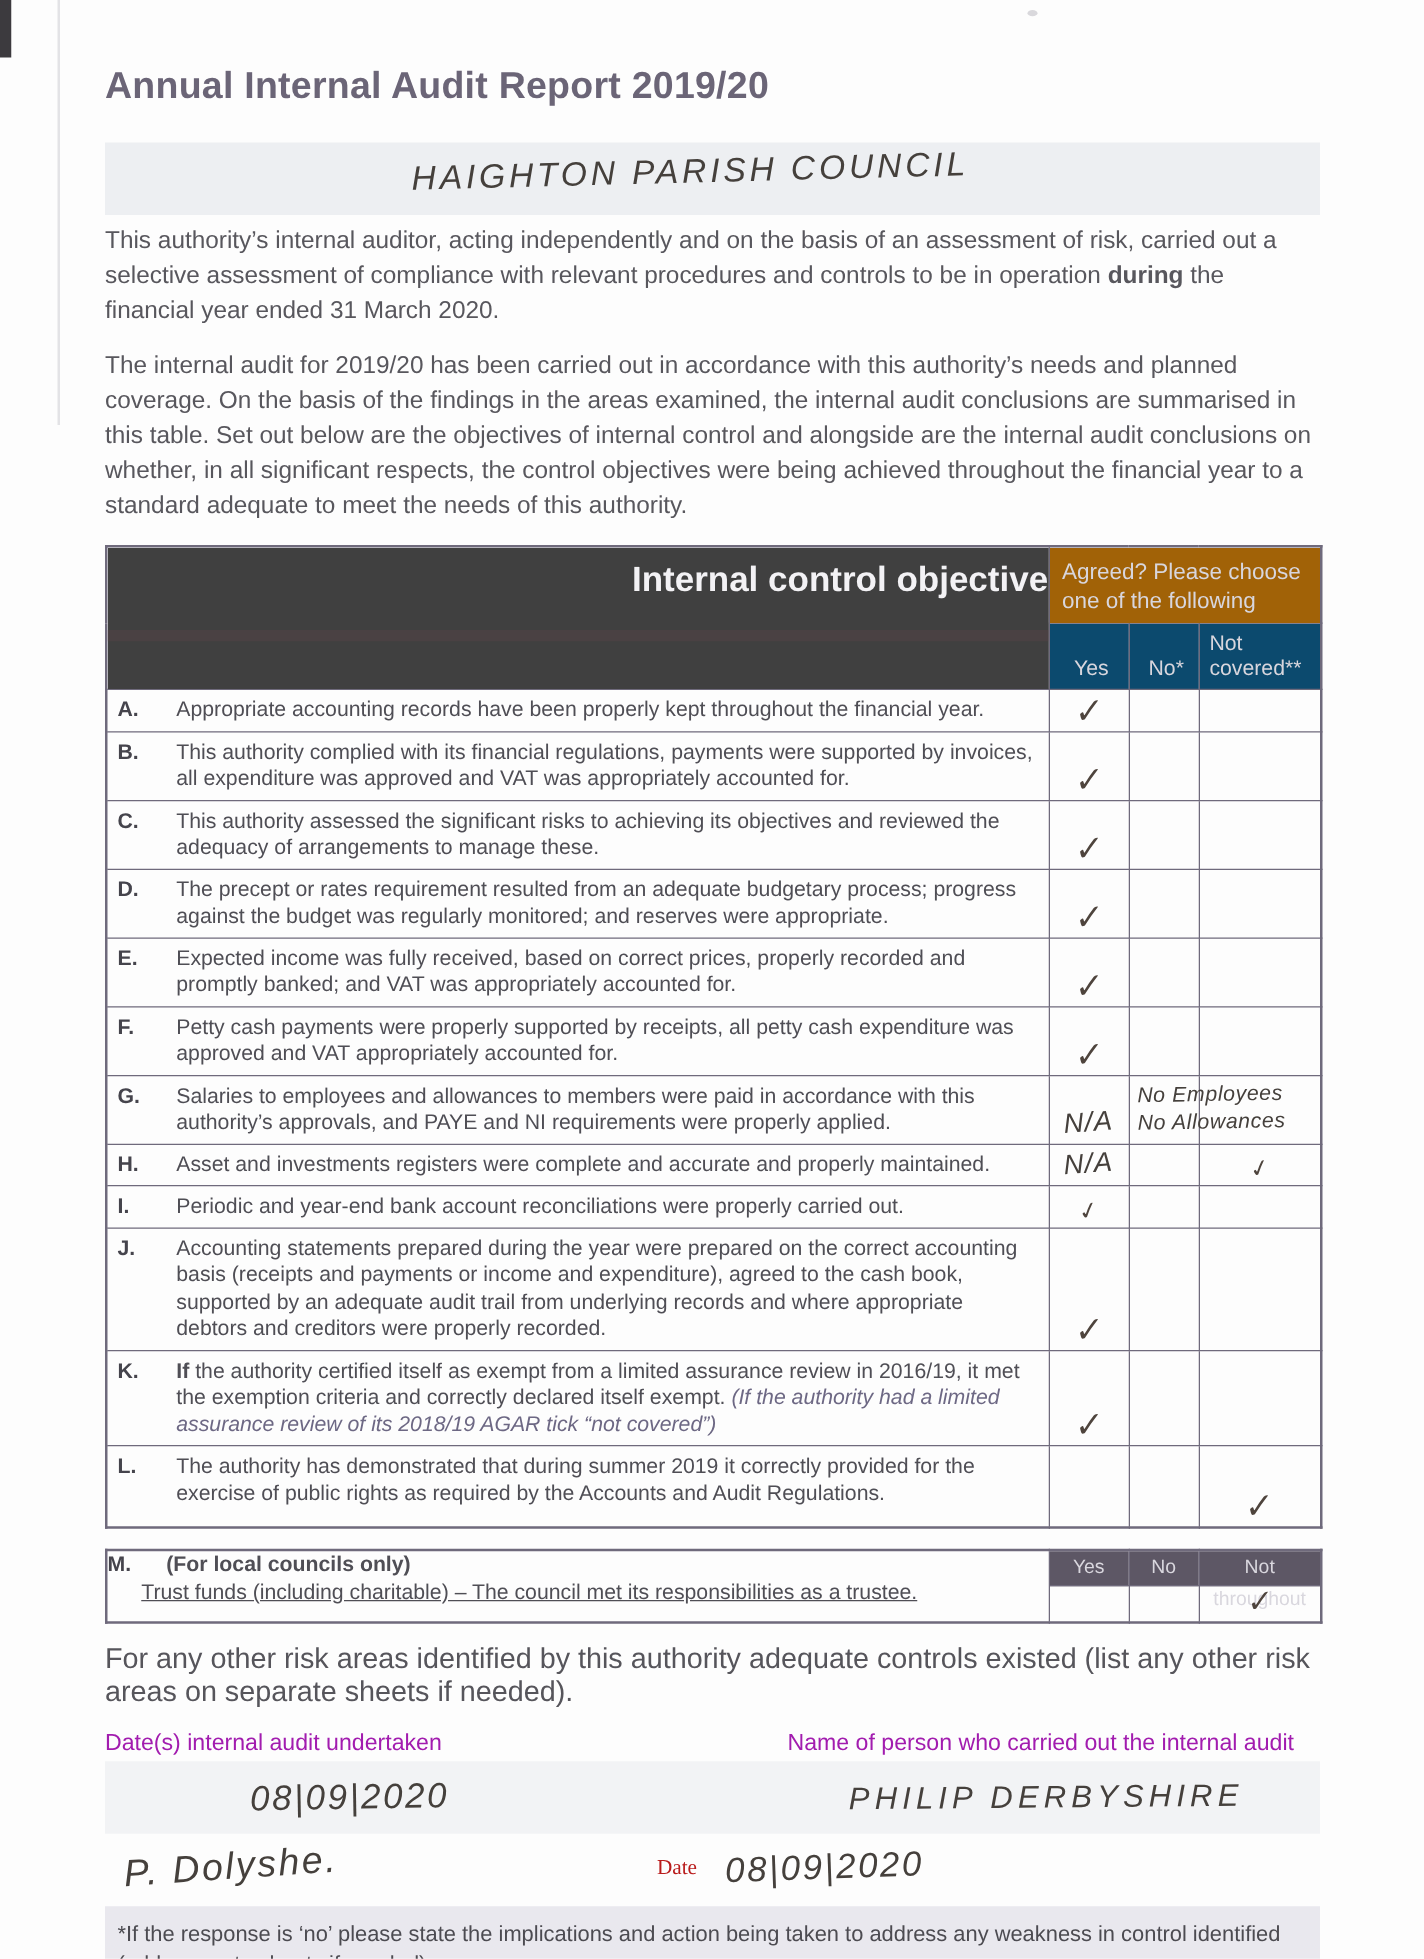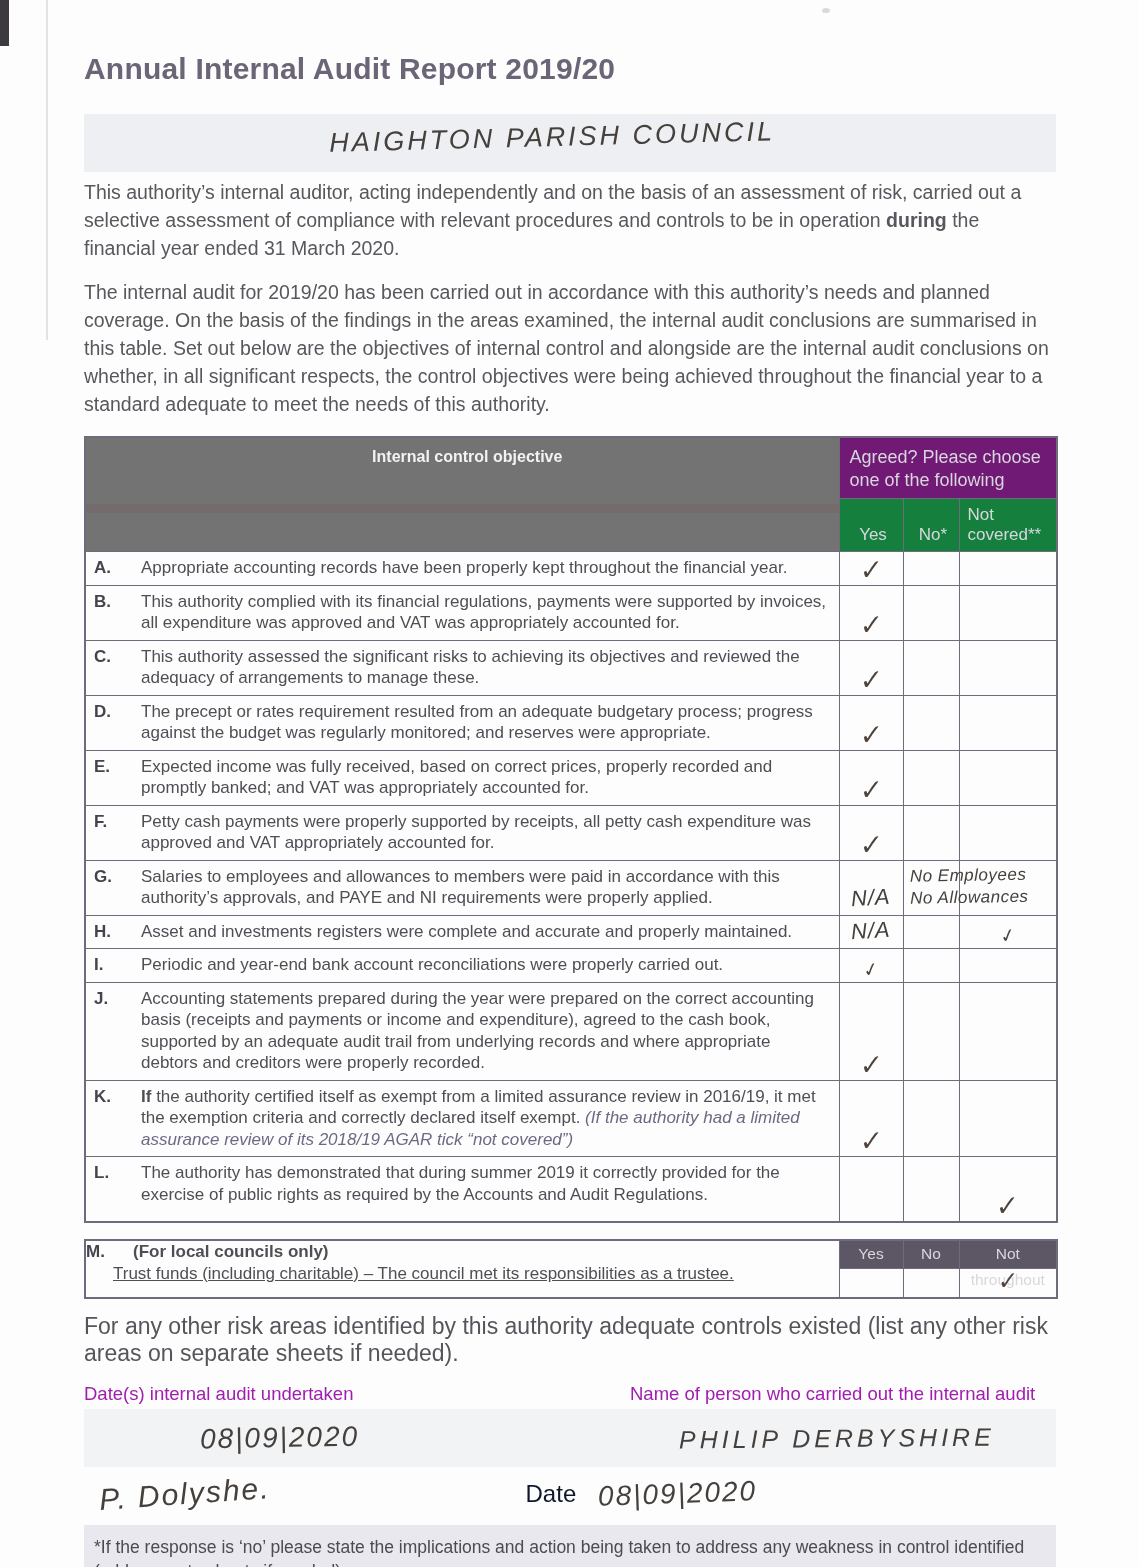--- a/index.html
+++ b/index.html
@@ -45,35 +45,35 @@
   }
   table.main col.c-obj{width:754px;}
   table.main col.c-yes{width:64px;}
   table.main col.c-no{width:56px;}
   table.main col.c-nc{width:98px;}
 
   table.main th, table.main td{border:1.5px solid #6f6a7c;}
   table.main{border:2px solid #6f6a7c;}
 
   th.obj-head{
-    background:#737373;color:#f3f2f5;text-align:center;
-    font-size:16px;padding:10px 0 0 10px;vertical-align:top;
+    background:#404040;color:#f3f2f5;text-align:right;
+    font-size:28px;padding:10px 0 0 10px;vertical-align:top;
     position:relative;
   }
   th.obj-head .smudge, th.agreed-head .smudge{
     position:absolute;left:0;right:0;top:58%;height:9px;
     background:rgba(122,72,82,0.18);pointer-events:none;
   }
   th.agreed-head{
-    background:#701a75;color:#d8d6dd;text-align:left;font-weight:normal;
+    background:#a16207;color:#d8d6dd;text-align:left;font-weight:normal;
     font-size:18px;line-height:23px;padding:8px 6px 4px 10px;vertical-align:top;
     border-left:1.5px solid #cfccd4;position:relative;height:48px;
   }
   tr.subhead th{
-    background:#15803d;color:#d8d6dd;font-weight:normal;
+    background:#0c4a6e;color:#d8d6dd;font-weight:normal;
     font-size:17px;vertical-align:bottom;text-align:left;
     padding:2px 4px 6px 8px;height:44px;
     border-left:1.5px solid #cfccd4;border-top:1.5px solid #cfccd4;
   }
   td.obj{padding:5px 8px 6px 8px;font-size:17px;line-height:21.5px;color:#4f4e55;}
   .objwrap{display:flex;}
   .letter{font-weight:bold;color:#45444c;width:27px;flex:0 0 27px;}
   .objtext{flex:1;margin-left:20px;}
   .boldword{font-weight:bold;}
   .ital{font-style:italic;color:#6d6884;}
@@ -116,21 +116,21 @@
   .hw-row{display:flex;margin-top:4px;height:58px;background:#f2f3f5;align-items:center;}
   .hw-date1{margin-left:116px;font-size:28px;letter-spacing:2px;font-style:italic;transform:rotate(-1deg);}
   .hw-name{margin-left:320px;font-size:25px;letter-spacing:4px;font-style:italic;transform:rotate(-0.5deg);}
 
   .sig-row{display:flex;margin-top:10px;align-items:center;}
   .sig-label{flex:0 0 215px;font-size:18.5px;line-height:21px;color:#56555b;}
   .hw-sig{
     font-size:30px;font-style:italic;letter-spacing:2px;
     transform:rotate(-4deg);margin-left:15px;white-space:nowrap;
   }
-  .date-label{margin-left:255px;font-size:24px;color:#0f172a;}
+  .date-label{margin-left:255px;font-size:17px;color:#b91c1c;font-family:Liberation Serif, serif;}
   .hw-date2{margin-left:22px;font-size:28px;letter-spacing:2px;font-style:italic;transform:rotate(-2deg);}
 
   .footnotes{
     margin-top:14px;background:#e9e8ee;padding:10px 14px 14px 10px;
     font-size:17.5px;line-height:24px;color:#4c4b51;
   }
   .footnotes p{margin:0;}
 </style>
 </head>
 <body>

